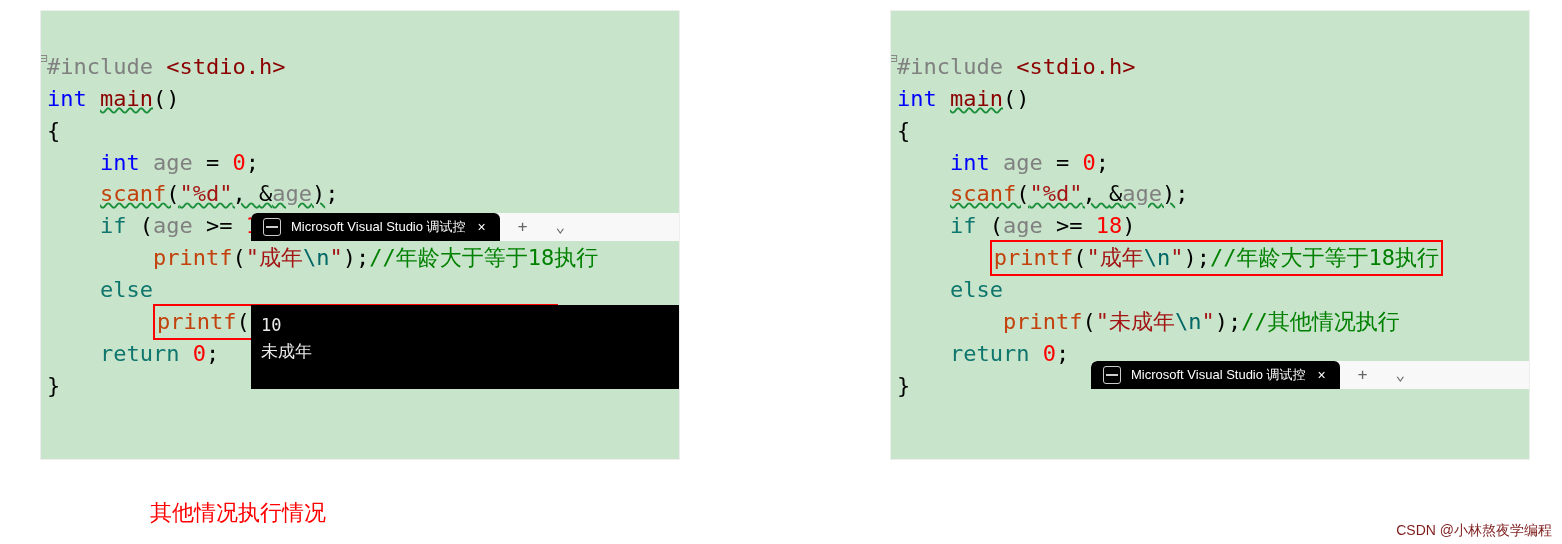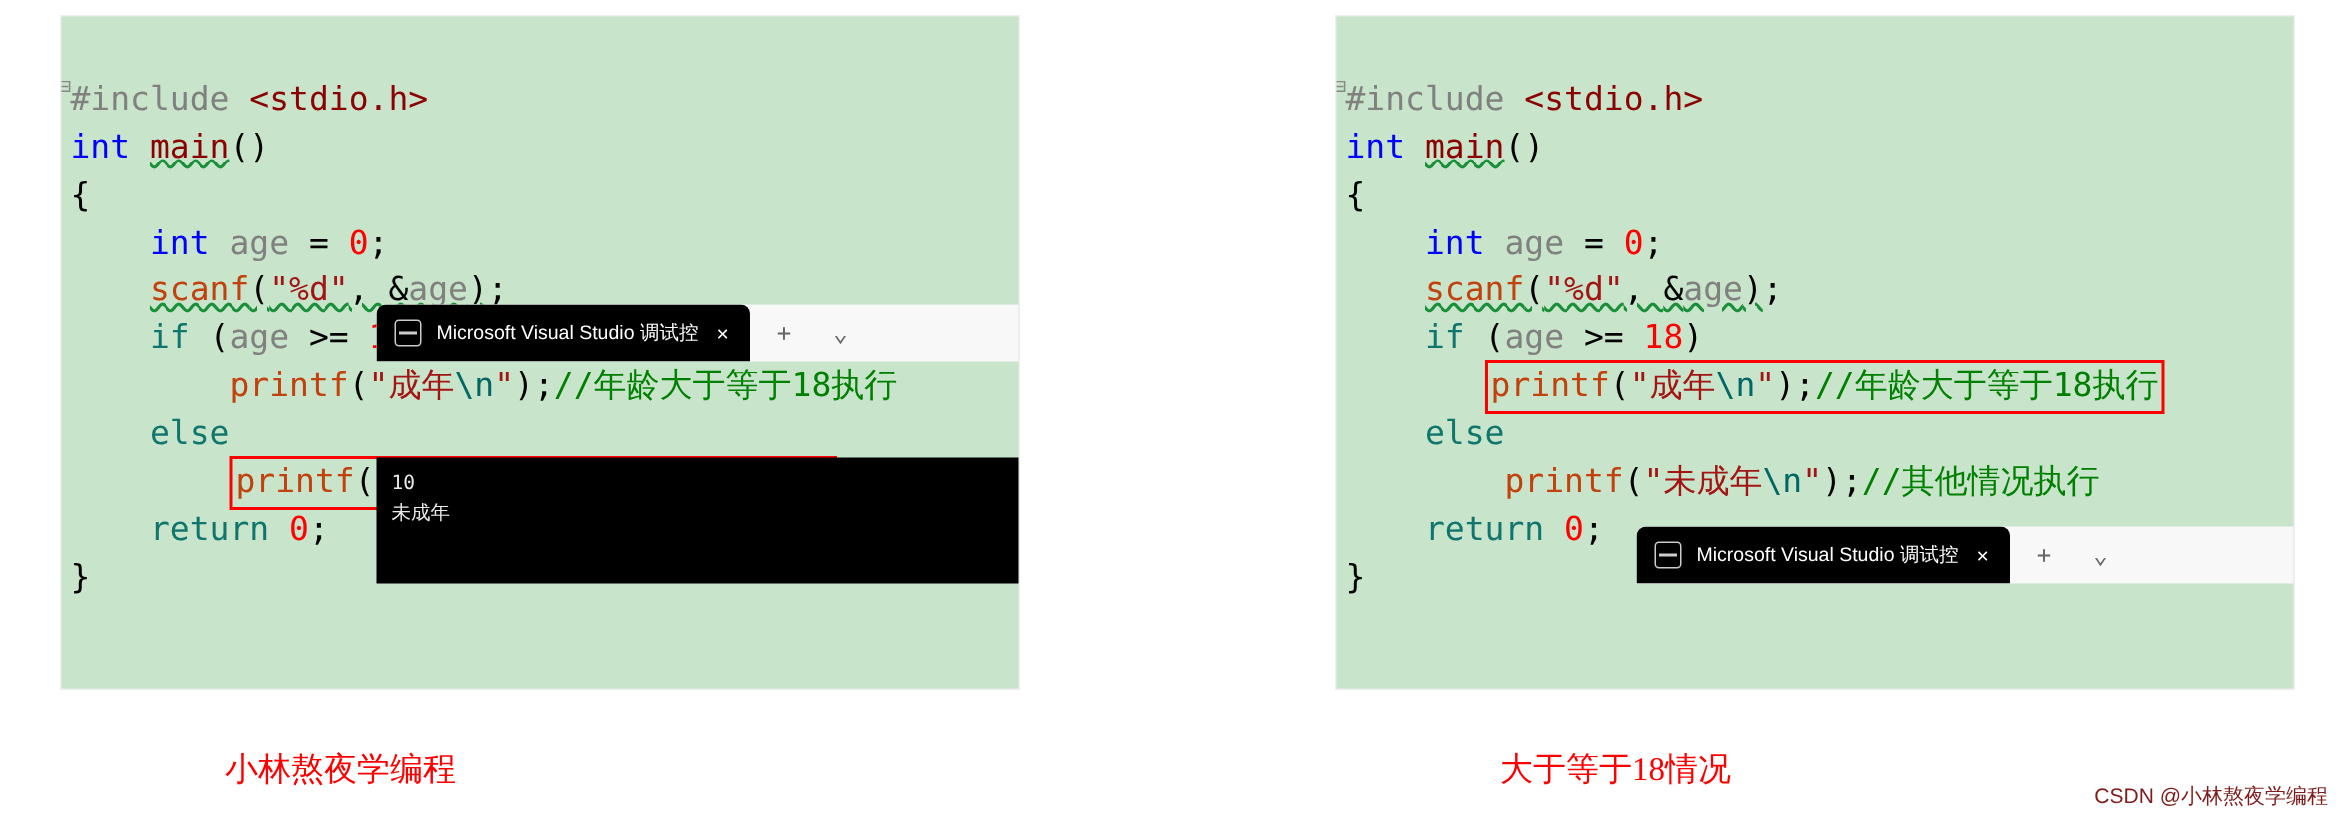--- a/index.html
+++ b/index.html
@@ -65,21 +65,21 @@
   .terminal-wrap {
     position: absolute;
     bottom: 6px;
     left: 210px;
     right: -6px;
   }
   .terminal-wrap.right-shift { left: 200px; }
   .tabbar {
     display: flex;
     background: #f8f8f8;
-    height: 38px;
+    height: 28px;
     align-items: stretch;
     border-radius: 6px 6px 0 0;
     overflow: hidden;
   }
   .tab {
     background: #000;
     color: #fff;
     display: flex;
     align-items: center;
     padding: 0 12px;
@@ -118,21 +118,21 @@
   .tabbar-btn {
     cursor: pointer;
     padding: 4px;
     line-height: 1;
   }
   .terminal-body {
     background: #000;
     color: #eaeaea;
     padding: 8px 10px 18px 10px;
     font-family: "NSimSun", Consolas, monospace;
-    font-size: 13px;
+    font-size: 17px;
     line-height: 1.5;
     white-space: pre;
     min-height: 58px;
   }
   .caption {
     color: #ff0000;
     font-size: 22px;
     margin-top: 38px;
     padding-left: 110px;
     font-family: "SimSun", serif;
@@ -173,21 +173,21 @@
           </div>
           <div class="tabbar-right">
             <span class="tabbar-btn">+</span>
             <span class="tabbar-btn">⌄</span>
           </div>
         </div>
         <div class="terminal-body">10
 未成年</div>
       </div>
     </div>
-    <div class="caption">小林熬夜学编程</div>
+    <div class="caption">其他情况执行情况</div>
   </div>
 
   <div class="panel">
     <div class="code-box">
 <span class="gutter-mark" style="top:40px;">⊟</span><span class="tok-gray">#include </span><span class="tok-brown">&lt;</span><span class="tok-brown">stdio.h</span><span class="tok-brown">&gt;</span>
 <span class="tok-blue">int</span> <span class="tok-brown squiggle">main</span><span class="tok-black">()</span>
 <span class="tok-black">{</span>
     <span class="tok-blue">int</span><span class="tok-gray"> age </span><span class="tok-black">= </span><span class="tok-red">0</span><span class="tok-black">;</span>
     <span class="tok-func squiggle">scanf</span><span class="tok-black squiggle">(</span><span class="tok-str squiggle">"%d"</span><span class="tok-black squiggle">, </span><span class="tok-black squiggle">&amp;</span><span class="tok-gray squiggle">age</span><span class="tok-black squiggle">)</span><span class="tok-black">;</span>
     <span class="tok-purple">if</span><span class="tok-black"> (</span><span class="tok-gray">age </span><span class="tok-black">&gt;= </span><span class="tok-red">18</span><span class="tok-black">)</span>
@@ -203,18 +203,17 @@
             <span class="tab-title">Microsoft Visual Studio 调试控</span>
             <span class="tab-close">×</span>
           </div>
           <div class="tabbar-right">
             <span class="tabbar-btn">+</span>
             <span class="tabbar-btn">⌄</span>
           </div>
         </div>
       </div>
     </div>
-    <div class="caption">大于等于18情况</div>
   </div>
 
 </div>
 
 <div class="watermark">CSDN @小林熬夜学编程</div>
 
 </body></html>

